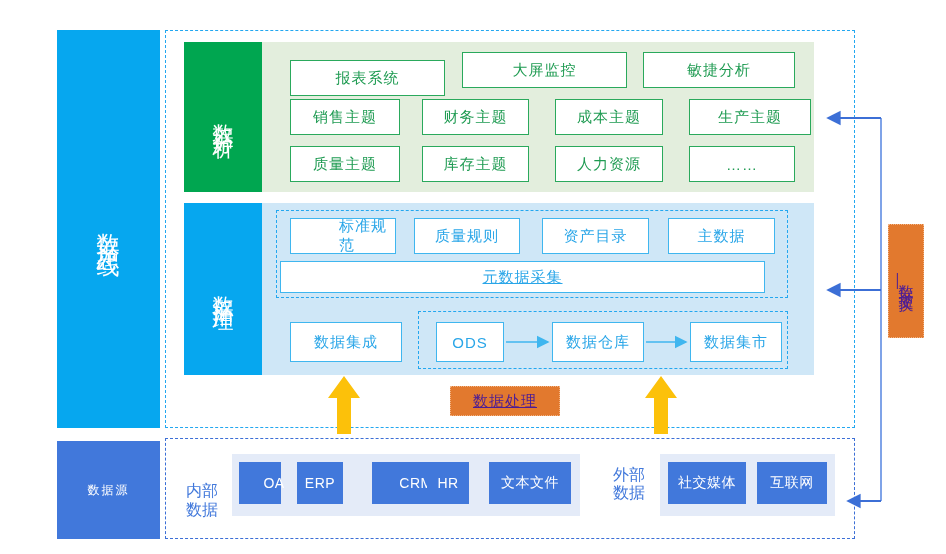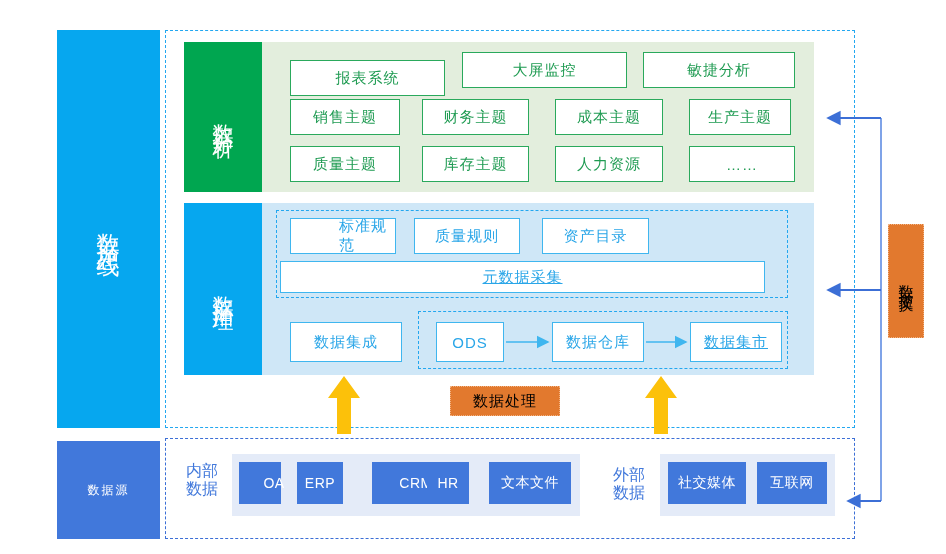--- a/index.html
+++ b/index.html
@@ -89,21 +89,22 @@
   }
   .warehouse-dash{
     left:418px;top:311px;width:370px;height:58px;
     border:1.5px dashed #22a7f0;
   }
 
   
   .orange-chip{
     background:#e2792e;border:1px dotted #f2b384;
     display:flex;align-items:center;justify-content:center;
-    color:#000000;
+    color:#4c1d95;
+    text-decoration:underline;
   }
   .exchange{
     left:888px;top:224px;width:36px;height:114px;
     font-size:15px;
   }
   .exchange .vtext{
     writing-mode:vertical-rl;letter-spacing:4px;line-height:1.05;
   }
   .processing{
     left:450px;top:386px;width:110px;height:30px;
@@ -145,55 +146,56 @@
     <span class="vtext">数据分析</span>
   </div>
 
   <div class="abs gbox" style="left:290px;top:52px;width:155px;height:36px;margin-top:8px;">报表系统</div>
   <div class="abs gbox" style="left:462px;top:52px;width:165px;height:36px;">大屏监控</div>
   <div class="abs gbox" style="left:643px;top:52px;width:152px;height:36px;">敏捷分析</div>
 
   <div class="abs gbox" style="left:290px;top:99px;width:110px;height:36px;">销售主题</div>
   <div class="abs gbox" style="left:422px;top:99px;width:107px;height:36px;">财务主题</div>
   <div class="abs gbox" style="left:555px;top:99px;width:108px;height:36px;">成本主题</div>
-  <div class="abs gbox" style="left:689px;top:99px;width:102px;height:36px;">生产主题</div>
+  <div class="abs gbox" style="left:689px;top:99px;width:122px;height:36px;">生产主题</div>
 
   <div class="abs gbox" style="left:290px;top:146px;width:110px;height:36px;">质量主题</div>
   <div class="abs gbox" style="left:422px;top:146px;width:107px;height:36px;">库存主题</div>
   <div class="abs gbox" style="left:555px;top:146px;width:108px;height:36px;">人力资源</div>
   <div class="abs gbox" style="left:689px;top:146px;width:106px;height:36px;">……</div>
 
   <div class="abs gov-panel"></div>
   <div class="abs gov-tab">
     <span class="vtext">数据治理</span>
   </div>
 
   <div class="abs gov-inner-dash"></div>
 
   <div class="abs bbox" style="left:290px;top:218px;width:106px;height:36px;padding-left:48px;">标准规范</div>
   <div class="abs bbox" style="left:414px;top:218px;width:106px;height:36px;">质量规则</div>
   <div class="abs bbox" style="left:542px;top:218px;width:107px;height:36px;">资产目录</div>
+  <div class="abs bbox" style="left:668px;top:218px;width:107px;height:36px;">主数据</div>
 
   <div class="abs bbox" style="left:280px;top:261px;width:485px;height:32px;text-decoration:underline;">元数据采集</div>
 
   <div class="abs bbox" style="left:290px;top:322px;width:112px;height:40px;">数据集成</div>
 
   <div class="abs warehouse-dash"></div>
   <div class="abs bbox" style="left:436px;top:322px;width:68px;height:40px;">ODS</div>
   <div class="abs bbox" style="left:552px;top:322px;width:92px;height:40px;">数据仓库</div>
-  <div class="abs bbox" style="left:690px;top:322px;width:92px;height:40px;text-decoration:underline;">数据集市</div>
+  <div class="abs bbox" style="left:690px;top:322px;width:92px;height:40px;">数据集市</div>
 
   <div class="abs orange-chip exchange">
     <span class="vtext">数据交换</span>
   </div>
   <div class="abs orange-chip processing">数据处理</div>
 
   <div class="abs src-label">数据源</div>
 
-  <div class="abs ds-side-label" style="left:176px;top:462px;width:52px;height:44px;display:flex;align-items:flex-start;justify-content:center;">
+  <div class="abs ds-side-label" style="left:176px;top:476px;width:52px;height:44px;display:flex;align-items:flex-end;justify-content:center;font-family:Liberation Mono, monospace;">
     <span style="white-space:pre-line;">内部
 数据</span>
   </div>
   <div class="abs ds-group" style="left:232px;top:454px;width:348px;height:62px;"></div>
   <div class="abs ds-chip" style="left:239px;top:462px;width:42px;height:42px;padding-left:28px;">OA</div>
   <div class="abs ds-chip" style="left:297px;top:462px;width:46px;height:42px;">ERP</div>
   <div class="abs ds-chip" style="left:372px;top:462px;width:68px;height:42px;padding-left:20px;">CRM</div>
   <div class="abs ds-chip" style="left:427px;top:462px;width:42px;height:42px;">HR</div>
   <div class="abs ds-chip" style="left:489px;top:462px;width:82px;height:42px;">文本文件</div>
 

